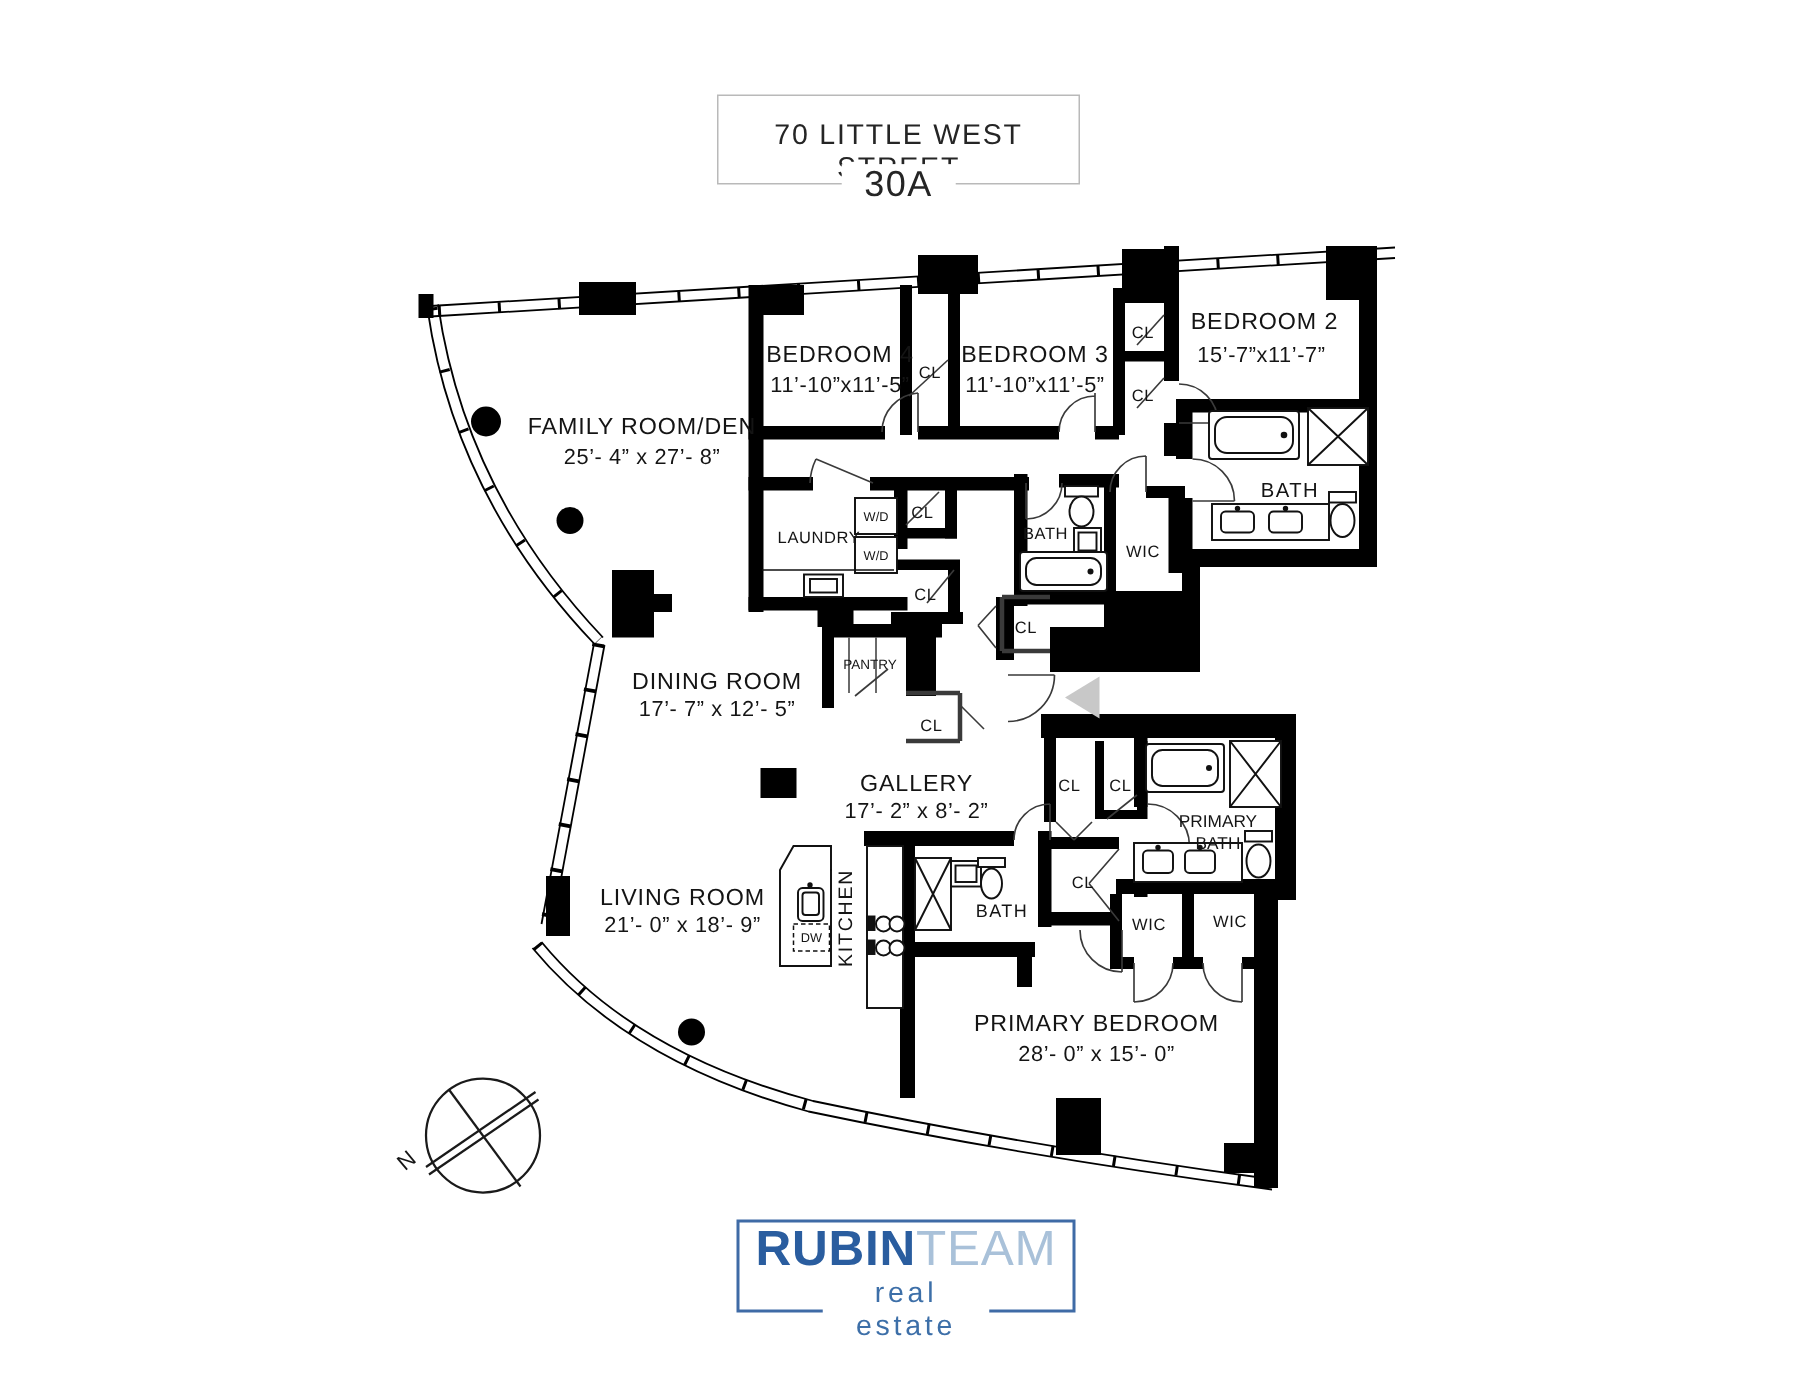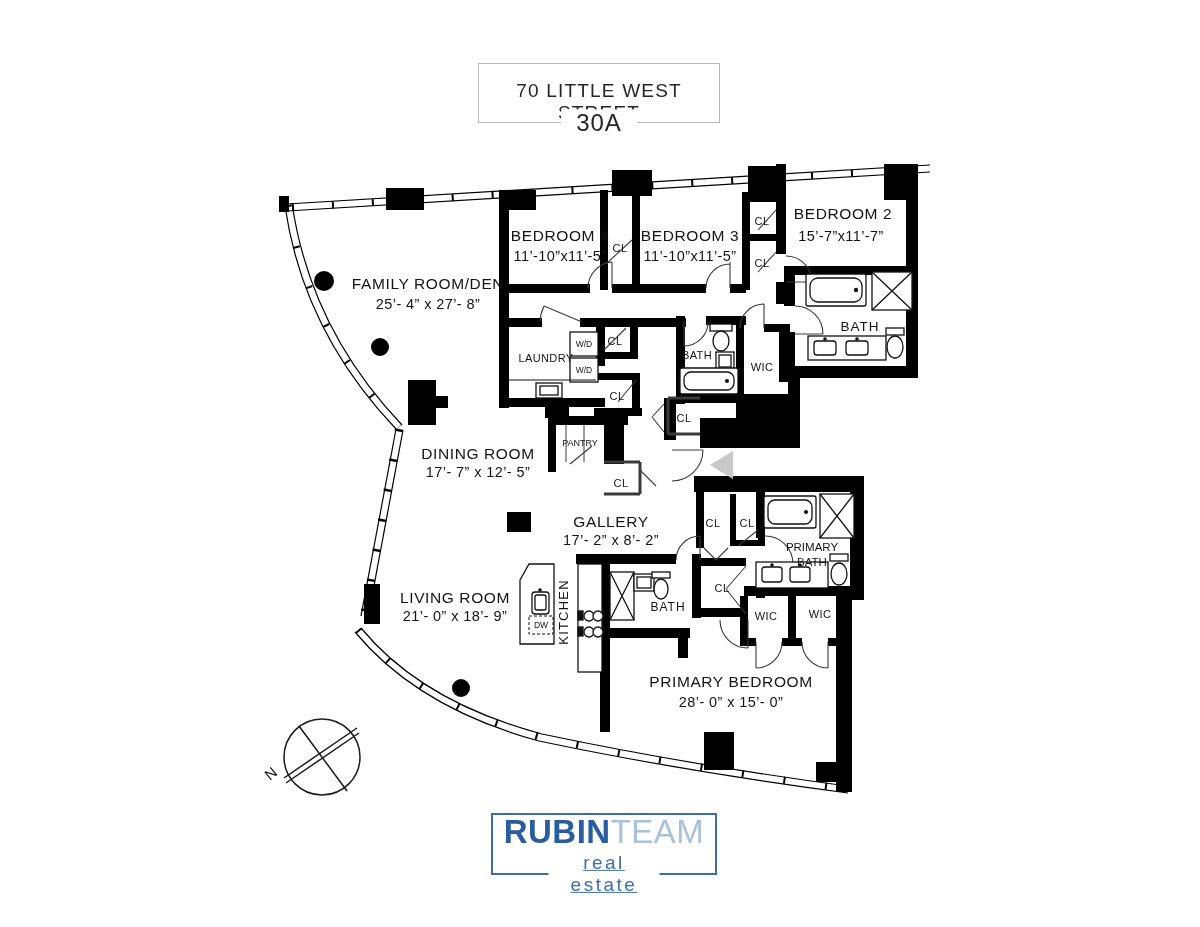--- a/index.html
+++ b/index.html
@@ -11,21 +11,21 @@
   .title-box .addr{margin-top:16px;font-size:19px;letter-spacing:1.2px;color:#252525;}
   .title-box .unit{position:absolute;left:50%;bottom:0;transform:translate(-50%,55%);
                    background:#fff;padding:0 15px;font-size:24px;letter-spacing:1px;color:#252525;}
   
   .logo-box{position:absolute;left:491px;top:813px;width:222px;height:58px;
             border:2px solid #3f6ba6;text-align:center;}
   .logo-brand{font-size:33px;letter-spacing:.5px;line-height:1;}
   .logo-brand .bold{font-weight:bold;color:#2a5d9f;}
   .logo-brand .light{font-weight:normal;color:#a9c1d9;}
   .logo-tagline{position:absolute;left:50%;bottom:0;transform:translate(-50%,52%);
-                background:#fff;padding:0 12px;font-size:19px;letter-spacing:2.5px;color:#3d6fa8;text-decoration:underline;}
+                background:#fff;padding:0 12px;font-size:19px;letter-spacing:2.5px;color:#3d6fa8;}
   svg{position:absolute;left:0;top:0;}
   text{font-family:"Liberation Sans",sans-serif;fill:#141414;}
   .rname{font-size:15.5px;letter-spacing:.6px;}
   .rdims{font-size:14.5px;letter-spacing:.4px;}
   .rsmall{font-size:11px;letter-spacing:.4px;}
   .rtiny{font-size:8.5px;}
 </style>
 </head>
 <body>
 

